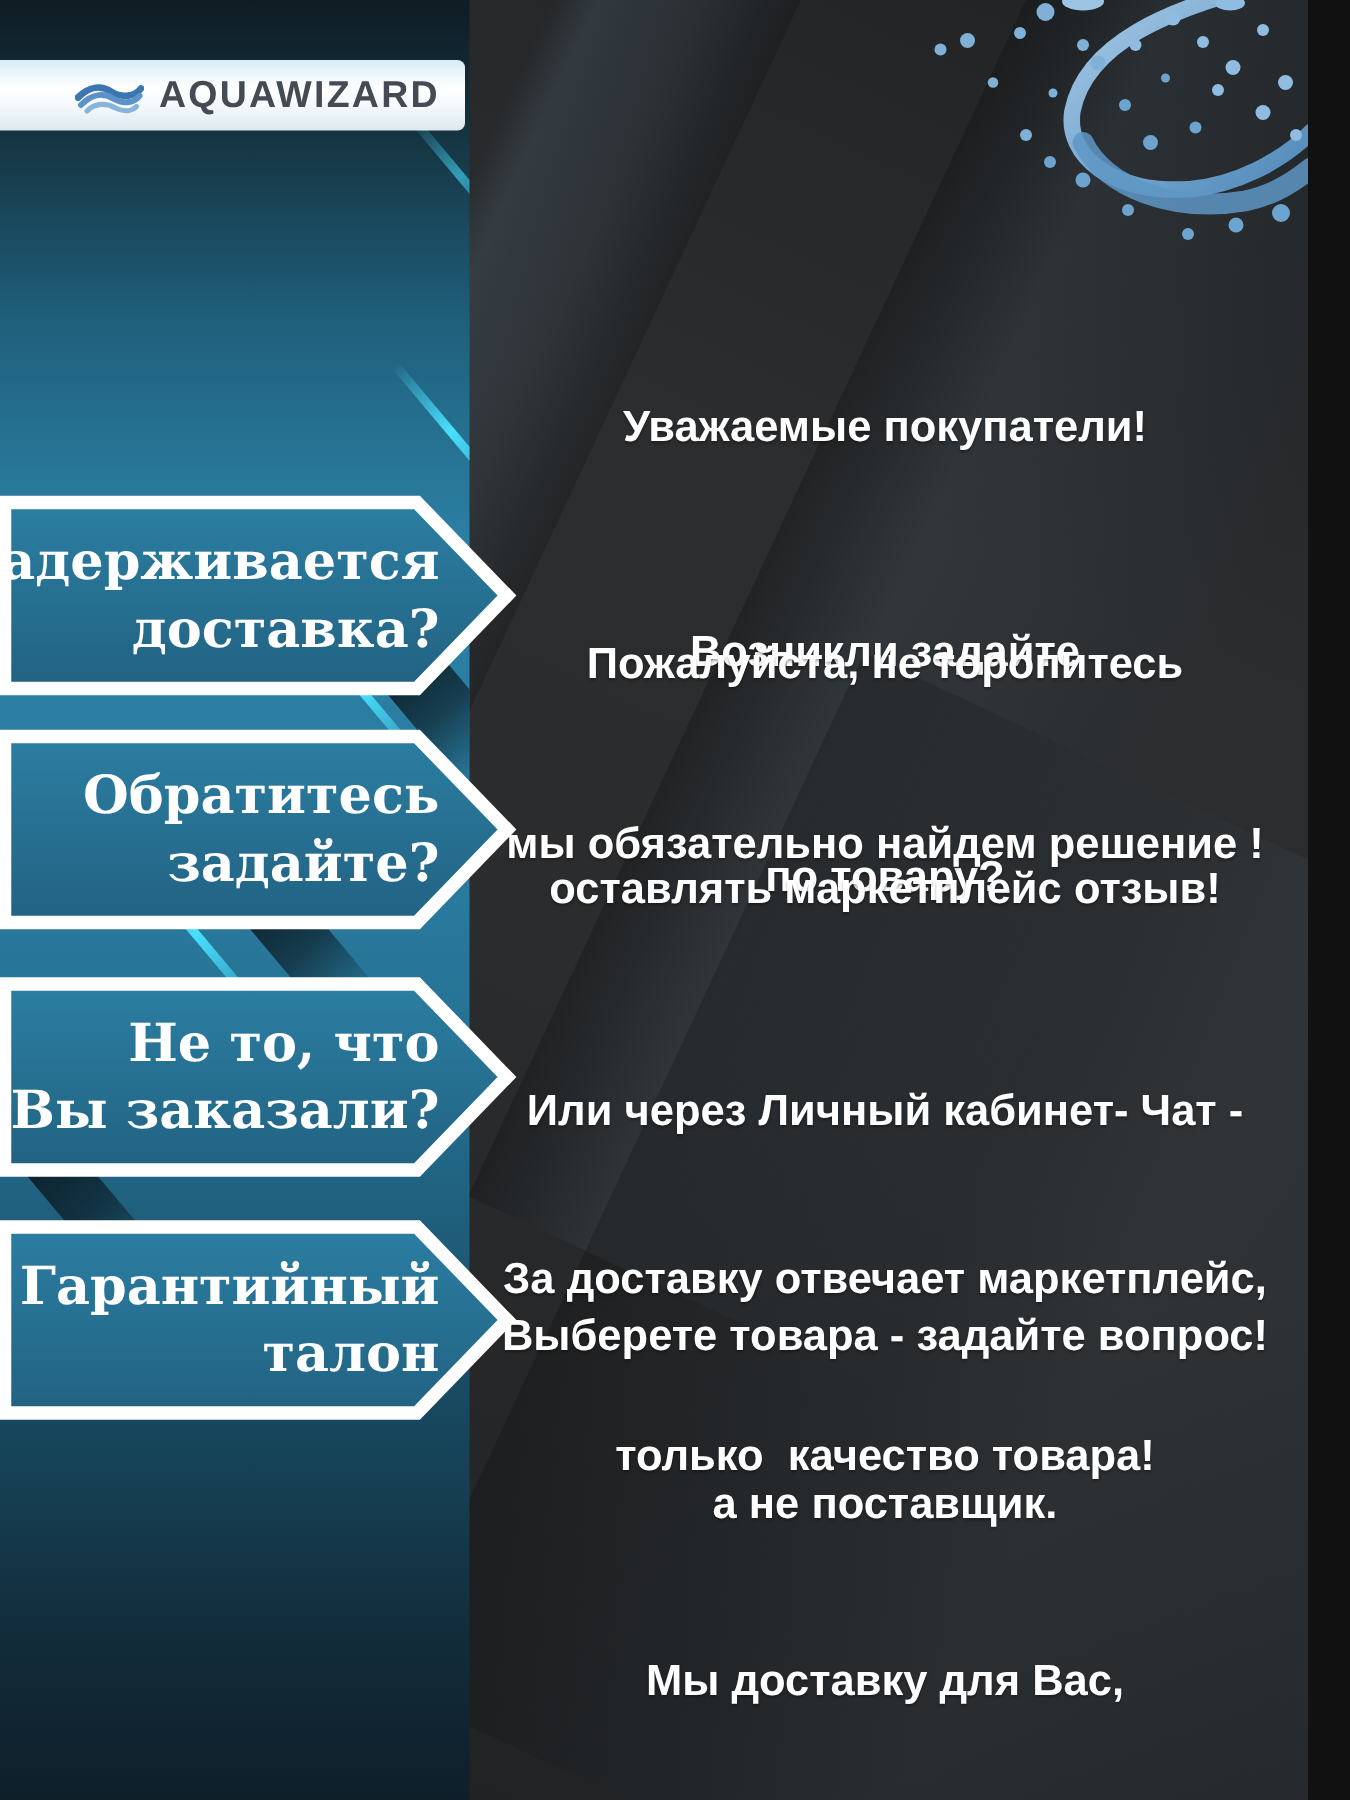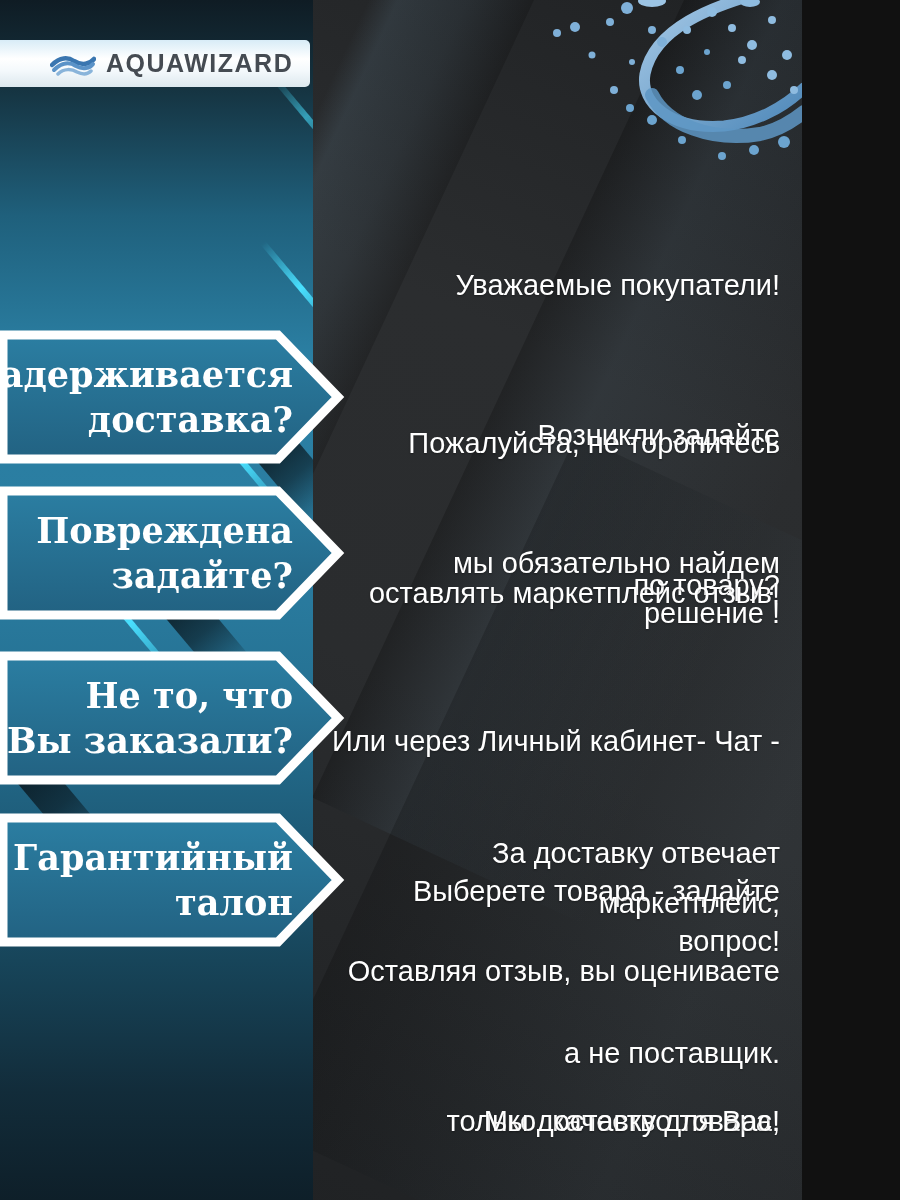--- a/index.html
+++ b/index.html
@@ -1,17 +1,17 @@
 <!DOCTYPE html>
 <html><head>
 <meta charset="utf-8">
 <style>
   html,body{margin:0;padding:0;background:#111;}
   .canvas{
-    position:relative;width:802px;height:1200px;overflow:hidden;
+    position:relative;width:872px;height:1200px;overflow:hidden;
     background:linear-gradient(205deg,#202224 0%,#2b2d2f 30%,#2a2c2e 55%,#232527 80%,#1e2022 100%);
     font-family:"Liberation Sans",sans-serif;
   }
   
   .facet{position:absolute;pointer-events:none;}
   .f1{left:255px;top:-120px;width:150px;height:760px;transform:rotate(25deg);
       background:linear-gradient(90deg,rgba(255,255,255,0) 0%,rgba(92,120,138,0.22) 18%,rgba(70,94,110,0.16) 60%,rgba(0,0,0,0.18) 100%);}
   .f2{left:520px;top:-140px;width:300px;height:1050px;transform:rotate(25deg);
       background:linear-gradient(90deg,rgba(0,0,0,0.22) 0%,rgba(86,112,130,0.14) 30%,rgba(255,255,255,0) 100%);}
   .f3{left:380px;top:560px;width:760px;height:760px;transform:rotate(25deg);
@@ -43,22 +43,22 @@
   .banner svg{position:absolute;inset:0;}
   .b1{top:330px;} .b2{top:486px;} .b3{top:651px;} .b4{top:813px;}
   .banner-text{
     position:absolute;inset:0;display:flex;flex-direction:column;justify-content:center;
     align-items:flex-end;padding-right:52px;box-sizing:border-box;
     font-family:"DejaVu Serif",serif;font-weight:700;font-size:35px;line-height:45px;
     color:#ffffff;text-align:right;white-space:pre-wrap;
   }
   
   .msg{
-    position:absolute;right:22px;left:330px;text-align:right;z-index:3;
-    color:#ffffff;font-weight:400;font-size:29px;line-height:50px;white-space:pre-wrap;
+    position:absolute;right:22px;left:330px;text-align:center;z-index:3;
+    color:#ffffff;font-weight:700;font-size:29px;line-height:50px;white-space:pre-wrap;
     text-shadow:0 1px 2px rgba(0,0,0,0.35);
   }
   .m1{top:160px;} .m2{top:318px;} .m3{top:438px;} .m4{top:616px;}
   .m5{top:728px;} .m6{top:846px;} .m7{top:996px;}
   
   .splash{position:absolute;right:0;top:0;z-index:2;}
 </style>
 </head>
 <body>
 
@@ -148,21 +148,21 @@
       <span>Задерживается</span>
       <span>доставка?</span>
     </div>
   </div>
 
   <div class="banner b2">
     <svg viewBox="0 0 345 134" aria-hidden="true">
       <polygon points="3,5 278,5 338,67 278,129 3,129" fill="url(#bg1)" stroke="#ffffff" stroke-width="9"></polygon>
     </svg>
     <div class="banner-text">
-      <span>Повреждена</span>
+      <span>Обратитесь</span>
       <span>задайте?</span>
     </div>
   </div>
 
   <div class="banner b4">
     <svg viewBox="0 0 345 134" aria-hidden="true">
       <polygon points="3,5 278,5 338,67 278,129 3,129" fill="url(#bg1)" stroke="#ffffff" stroke-width="9"></polygon>
     </svg>
     <div class="banner-text">
       <span>Гарантийный</span>
@@ -199,21 +199,20 @@
     <div>Или через Личный кабинет- Чат -</div>
     <div>Выберете товара - задайте вопрос!</div>
   </div>
 
   <div class="msg m5">
     <div>За доставку отвечает маркетплейс,</div>
     <div>а не поставщик.</div>
   </div>
 
   <div class="msg m6">
-    <div>Оставляя отзыв, вы оцениваете</div>
     <div>только  качество товара!</div>
   </div>
 
   <div class="msg m7">
     <div>Мы доставку для Вас,</div>
     
   </div>
 
 </div>
 

